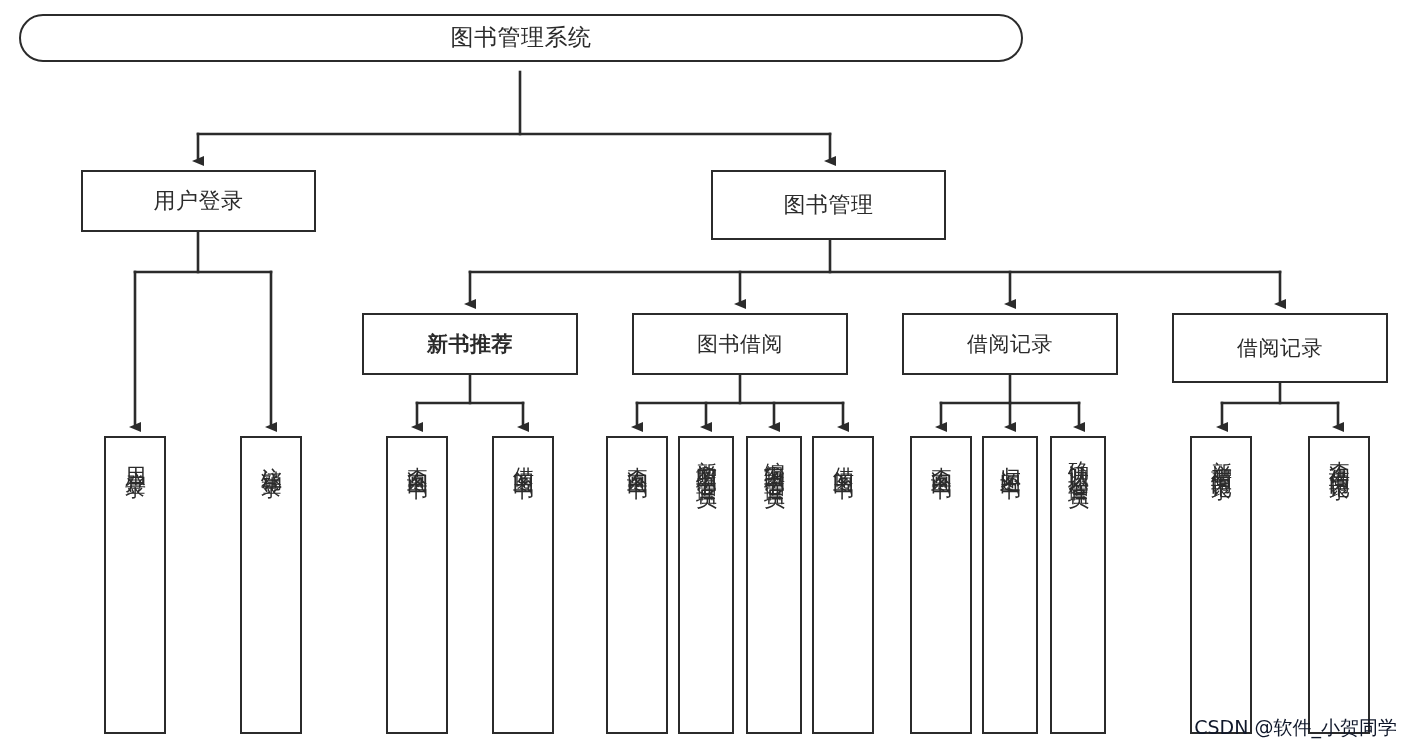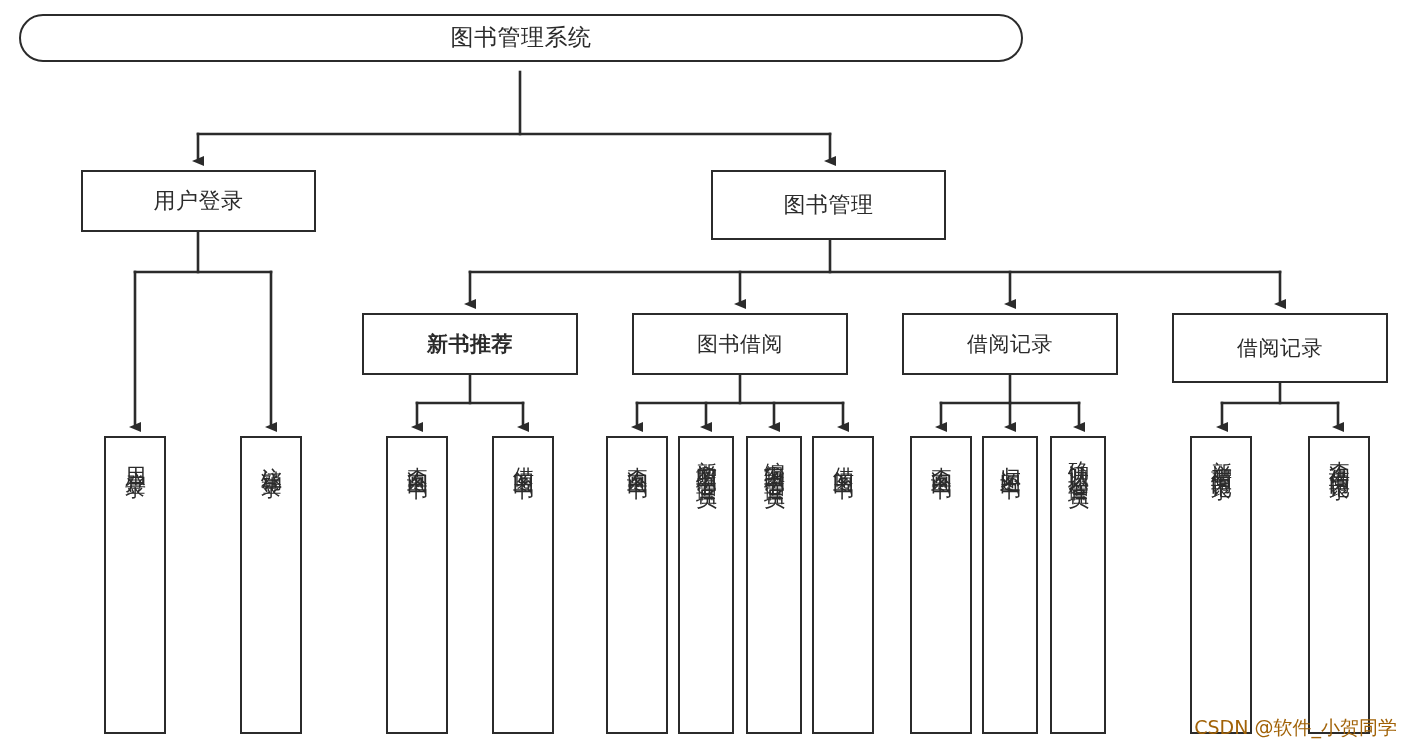--- a/index.html
+++ b/index.html
@@ -60,21 +60,21 @@
     padding-top: 12px;
   }
   .node-leaf.tall-text {
     padding-top: 6px;
   }
   .watermark {
     position: absolute;
     right: 8px;
     bottom: 6px;
     font-size: 19px;
-    color: #a16207;
+    color: #0f172a;
     z-index: 6;
     white-space: nowrap;
     font-family: "DejaVu Sans", "Liberation Sans", sans-serif;
   }
 </style>
 </head>
 <body>
 
 <div id="diagram-root">
 

